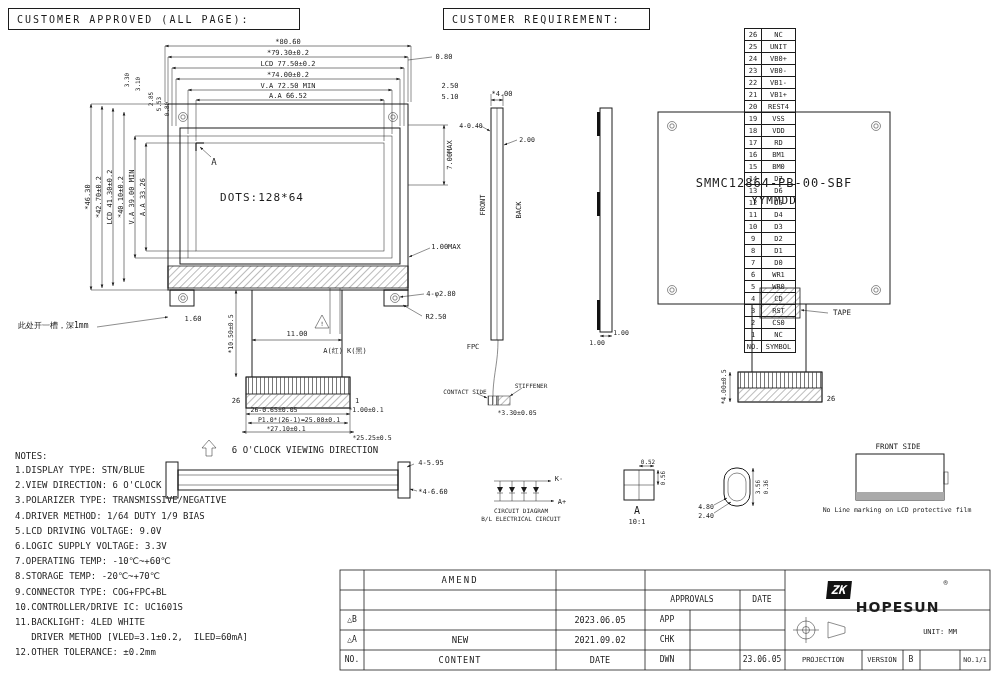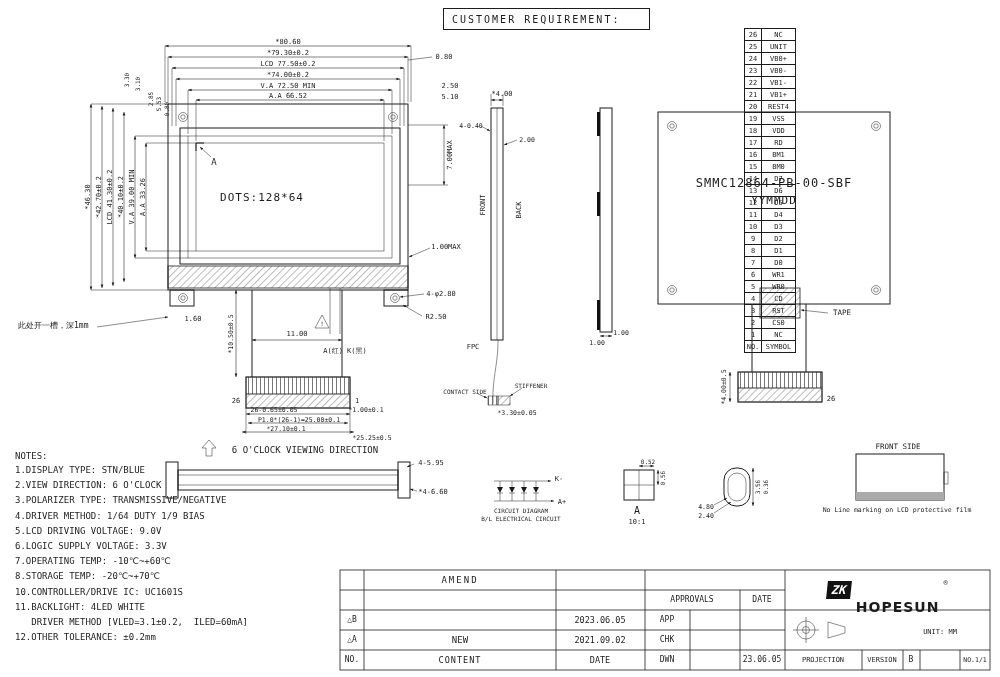--- a/index.html
+++ b/index.html
@@ -265,20 +265,23 @@
     <g>
       <circle class="t" cx="806" cy="630" r="9"></circle>
           <circle class="t" cx="806" cy="630" r="3.5"></circle>
       <line class="t" x1="793" y1="630" x2="819" y2="630"></line>
       <line class="t" x1="806" y1="617" x2="806" y2="643"></line>
       <path class="t" d="M828,622 L828,638 L845,633 L845,627 Z"></path>
     </g>
   </g>
 </svg>
 
+<div class="hdr hdr-left">
+  <span>CUSTOMER  APPROVED  (ALL  PAGE):</span>
+</div>
 <div class="hdr hdr-right">
   <span>CUSTOMER  REQUIREMENT:</span>
 </div>
 
 <div class="pin-table">
 
     <div class="pin-row">
       <span class="pin-no">26</span>
       <span class="pin-sym">NC</span>
     </div>
@@ -507,20 +510,21 @@
       <div class="note-line">4.DRIVER METHOD: 1/64 DUTY 1/9 BIAS</div>
 
       <div class="note-line">5.LCD DRIVING VOLTAGE: 9.0V</div>
 
       <div class="note-line">6.LOGIC SUPPLY VOLTAGE: 3.3V</div>
 
       <div class="note-line">7.OPERATING TEMP: -10℃~+60℃</div>
 
       <div class="note-line">8.STORAGE TEMP: -20℃~+70℃</div>
 
+      <div class="note-line">9.CONNECTOR TYPE: COG+FPC+BL</div>
 
       <div class="note-line">10.CONTROLLER/DRIVE IC: UC1601S</div>
 
       <div class="note-line">11.BACKLIGHT: 4LED WHITE</div>
 
       <div class="note-line">   DRIVER METHOD [VLED=3.1±0.2,  ILED=60mA]</div>
 
       <div class="note-line">12.OTHER TOLERANCE: ±0.2mm</div>
     </div>
 </div>

